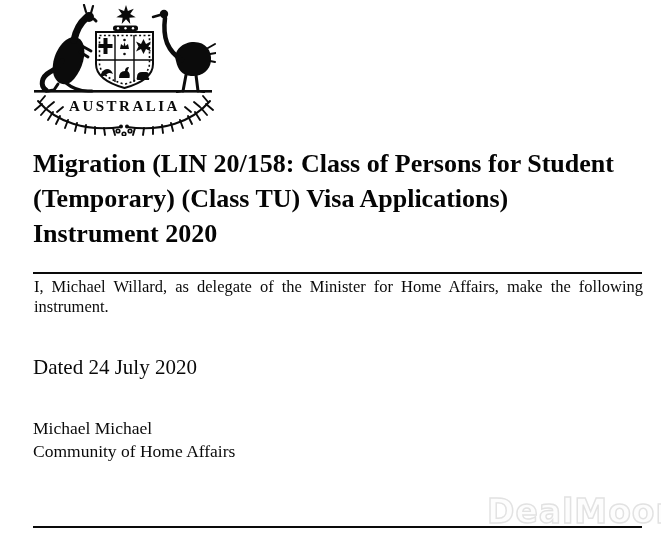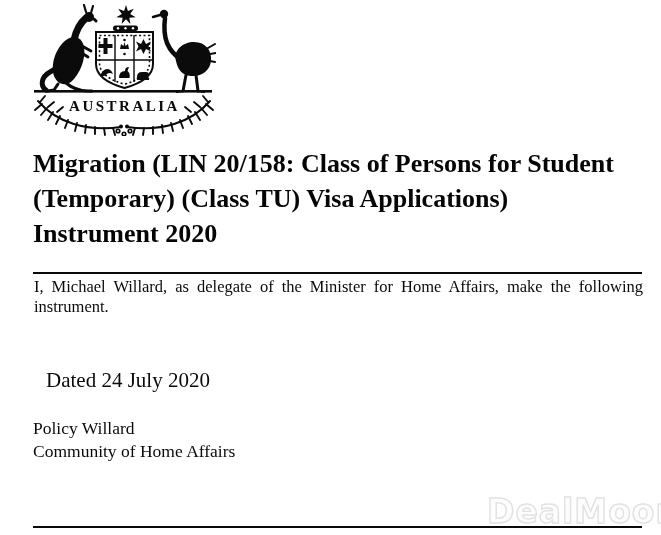--- a/index.html
+++ b/index.html
@@ -13,21 +13,21 @@
     position:absolute;left:33px;top:146px;width:600px;margin:0;
     font-size:26px;line-height:35px;font-weight:bold;color:#050505;
   }
   .rule{position:absolute;left:33px;width:609px;height:2px;background:#0a0a0a;}
   .rule-top{top:272px;}
   .rule-bottom{top:526px;}
   .enactment{
     position:absolute;left:33px;top:276px;width:609px;margin:1px;
     font-size:16.5px;line-height:19.5px;text-align:justify;color:#0a0a0a;
   }
-  .dated{position:absolute;left:33px;top:355px;margin:13px;font-size:21px;line-height:1.2;color:#0a0a0a;}
+  .dated{position:absolute;left:33px;top:355px;margin:0;font-size:21px;line-height:1.2;color:#0a0a0a;}
   .signature{position:absolute;left:33px;top:417px;font-size:17.5px;line-height:22.6px;color:#0a0a0a;}
   .watermark{
     position:absolute;left:487px;top:492px;
     font-family:"DejaVu Sans",sans-serif;font-weight:bold;font-size:33px;letter-spacing:1px;
     color:#fdfdfd;-webkit-text-stroke:1.4px #e2e2e2;text-shadow:0 0 1px #e6e6e6;
     user-select:none;white-space:nowrap;
   }
   .ink{fill:#0b0b0b;}
   .stroke-ink{stroke:#0b0b0b;fill:none;}
 </style>
@@ -111,21 +111,21 @@
 
   <h1 class="doc-title">Migration (LIN 20/158: Class of Persons for Student (Temporary) (Class TU) Visa Applications) Instrument 2020</h1>
 
   <div class="rule rule-top"></div>
 
   <p class="enactment">I, Michael Willard, as delegate of the Minister for Home Affairs, make the following instrument.</p>
 
   <p class="dated">Dated 24 July 2020</p>
 
   <div class="signature">
-    <div>Policy Willard</div>
+    <div>Michael Michael</div>
     <div>Community of Home Affairs</div>
   </div>
 
   <div class="watermark">DealMoon</div>
 
   <div class="rule rule-bottom"></div>
 
 </div>
 
 </body></html>

